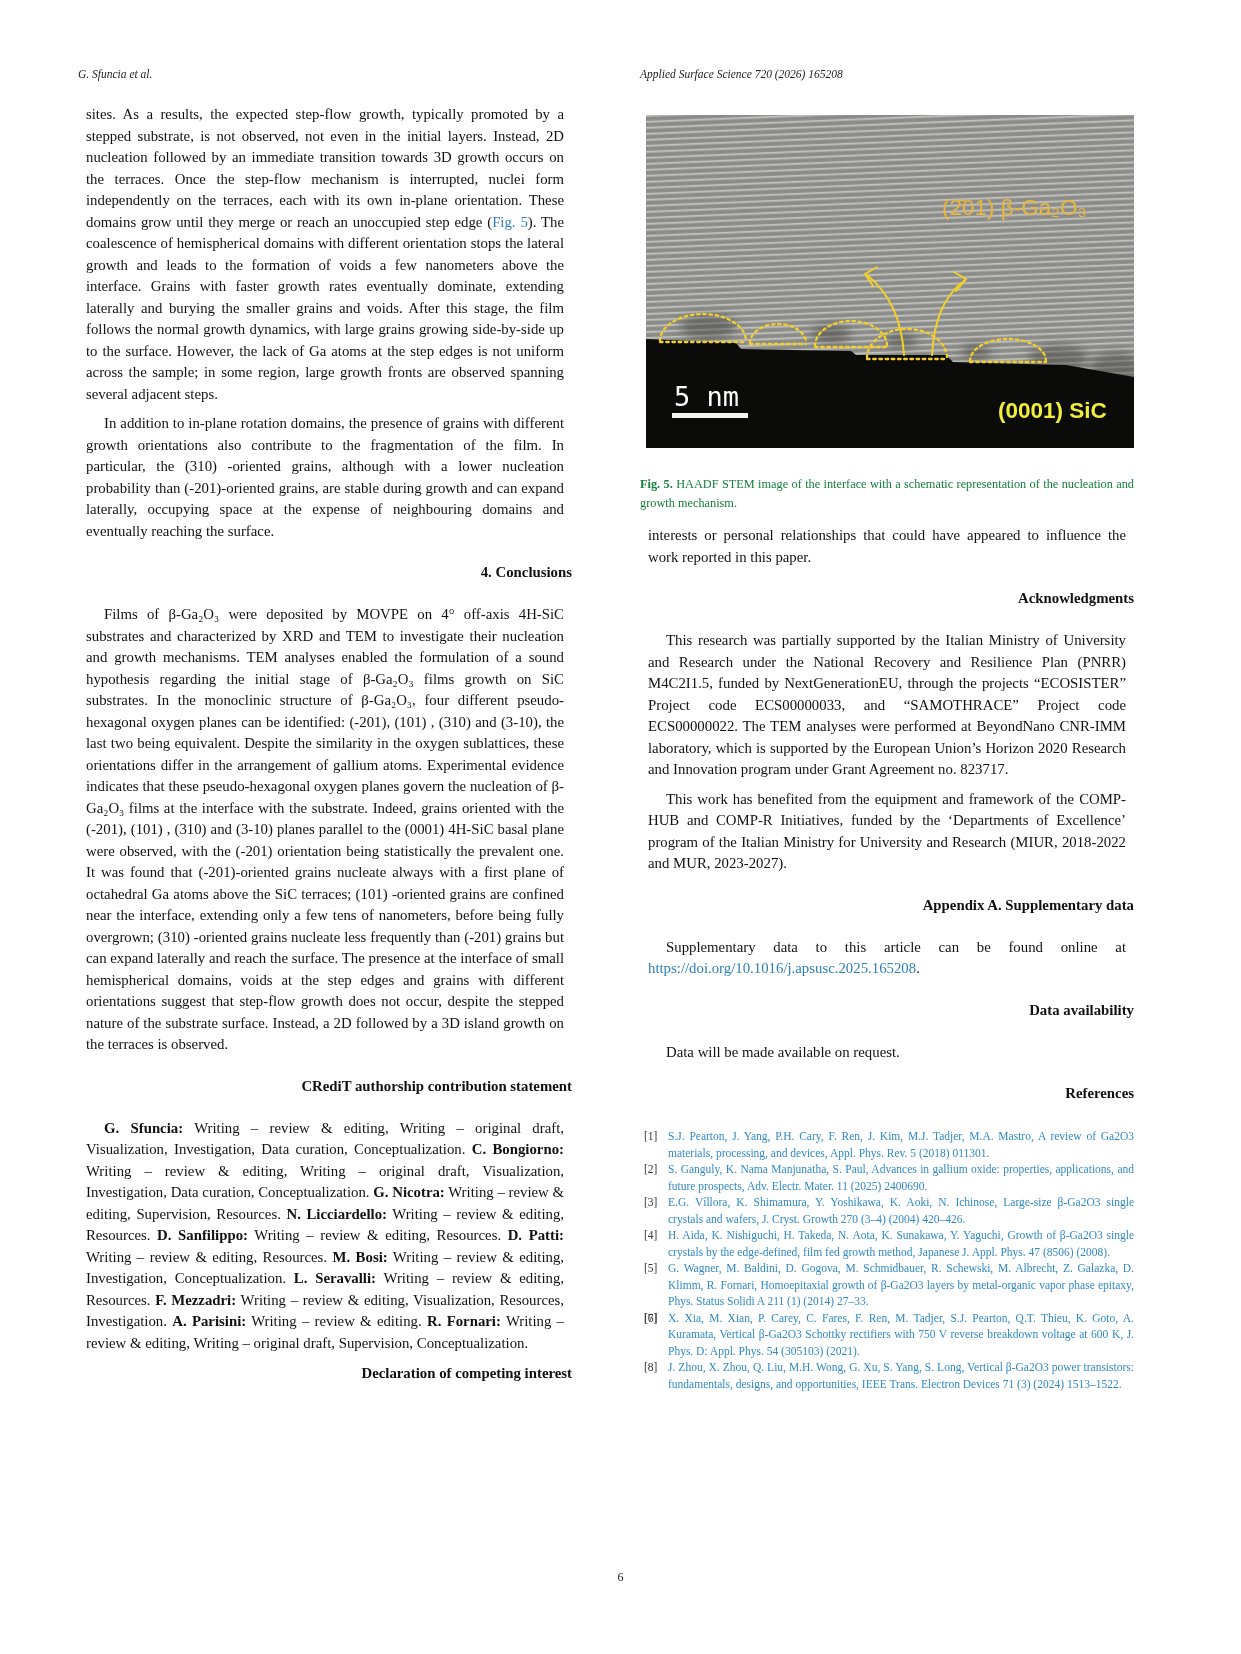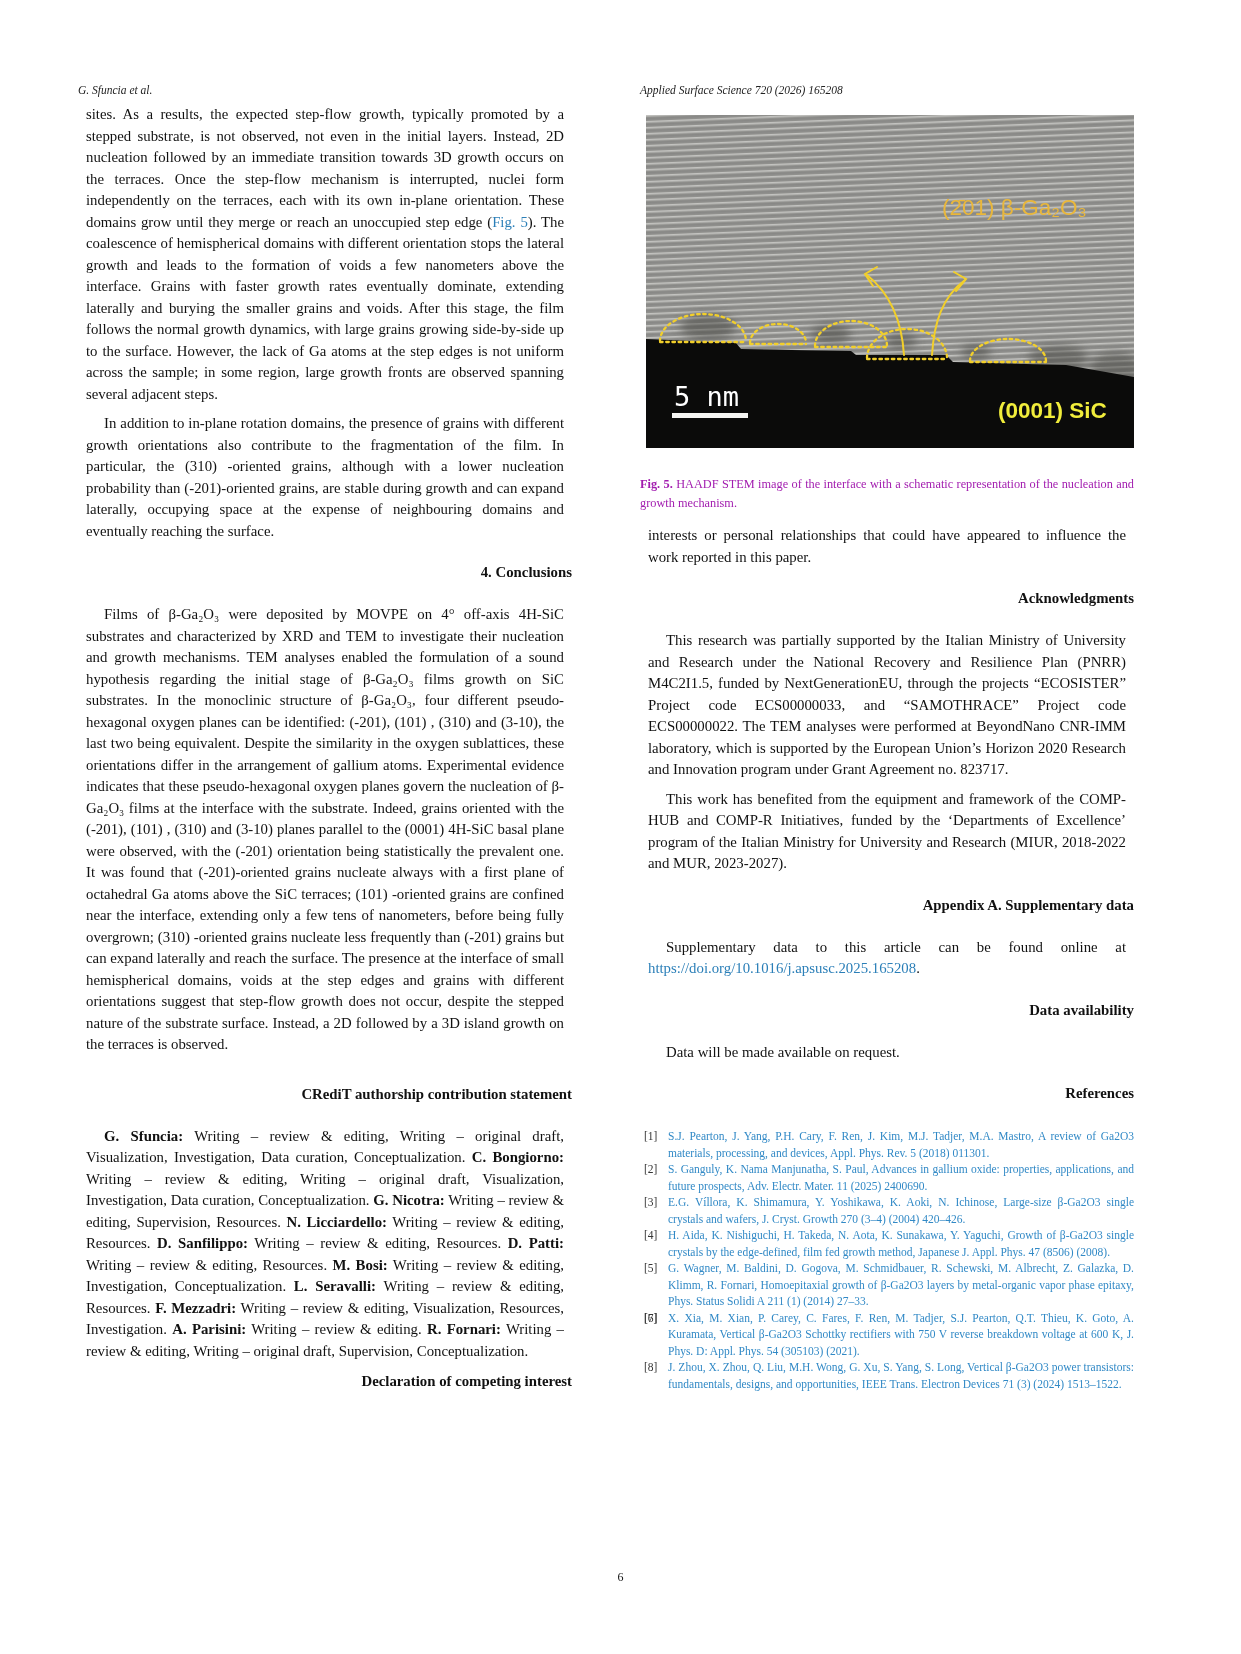--- a/index.html
+++ b/index.html
@@ -1,33 +1,33 @@
 <!DOCTYPE html>
 <html><head>
 <meta charset="utf-8">
 <style>
   html,body{margin:0;padding:0;background:#ffffff;}
   .page{position:relative;width:1241px;height:1654px;background:#ffffff;overflow:hidden;
         font-family:"Liberation Serif", serif;color:#1a1a1a;}
-  .hdr{position:absolute;top:84px;font-size:11.5px;font-style:italic;color:#222;}
+  .hdr{position:absolute;top:68px;font-size:11.5px;font-style:italic;color:#222;}
   #hdr-left{left:78px;}
   #hdr-right{left:640px;width:494px;text-align:left;}
   .col{position:absolute;top:96px;width:494px;font-size:14.8px;line-height:21.5px;
        text-align:justify;color:#111;}
   #col-left{left:78px;}
   #col-right{left:640px;}
   p.body{margin:8px;}
   p.indent{text-indent:18px;}
   .justify-last{text-align-last:justify;}
   h2.sec{font-size:14.8px;font-weight:bold;margin:20px 0 21px 0;text-align:right;line-height:21px;}
-  h2.mt40{margin-top:28px;}
+  h2.mt40{margin-top:20px;}
   h2.mt26{margin-top:9px;}
   .link{color:#2b7fb8;text-decoration:none;cursor:pointer;}
   .fig{position:relative;width:488px;height:333px;margin:19px 0 0 6px;background:#92928f;}
-  .caption{font-size:12.3px;line-height:19px;margin-top:27px;text-align:justify;color:#a21caf;}
+  .caption{font-size:12.3px;line-height:19px;margin-top:27px;text-align:justify;color:#15803d;}
   .cont{margin-top:30px;}
   .refs{margin-top:24px;font-size:11.5px;line-height:16.5px;}
   .ref-item{position:relative;padding-left:28px;text-align:justify;color:#3189c6;}
   .ref-num{position:absolute;left:4px;color:#333;}
   .pagenum{position:absolute;top:1570px;left:0;width:1241px;text-align:center;
            font-size:12px;color:#111;}
   .figtext{font-family:"Liberation Sans", sans-serif;}
   .scaletext{font-family:"DejaVu Sans Mono", monospace;}
 </style>
 </head>

